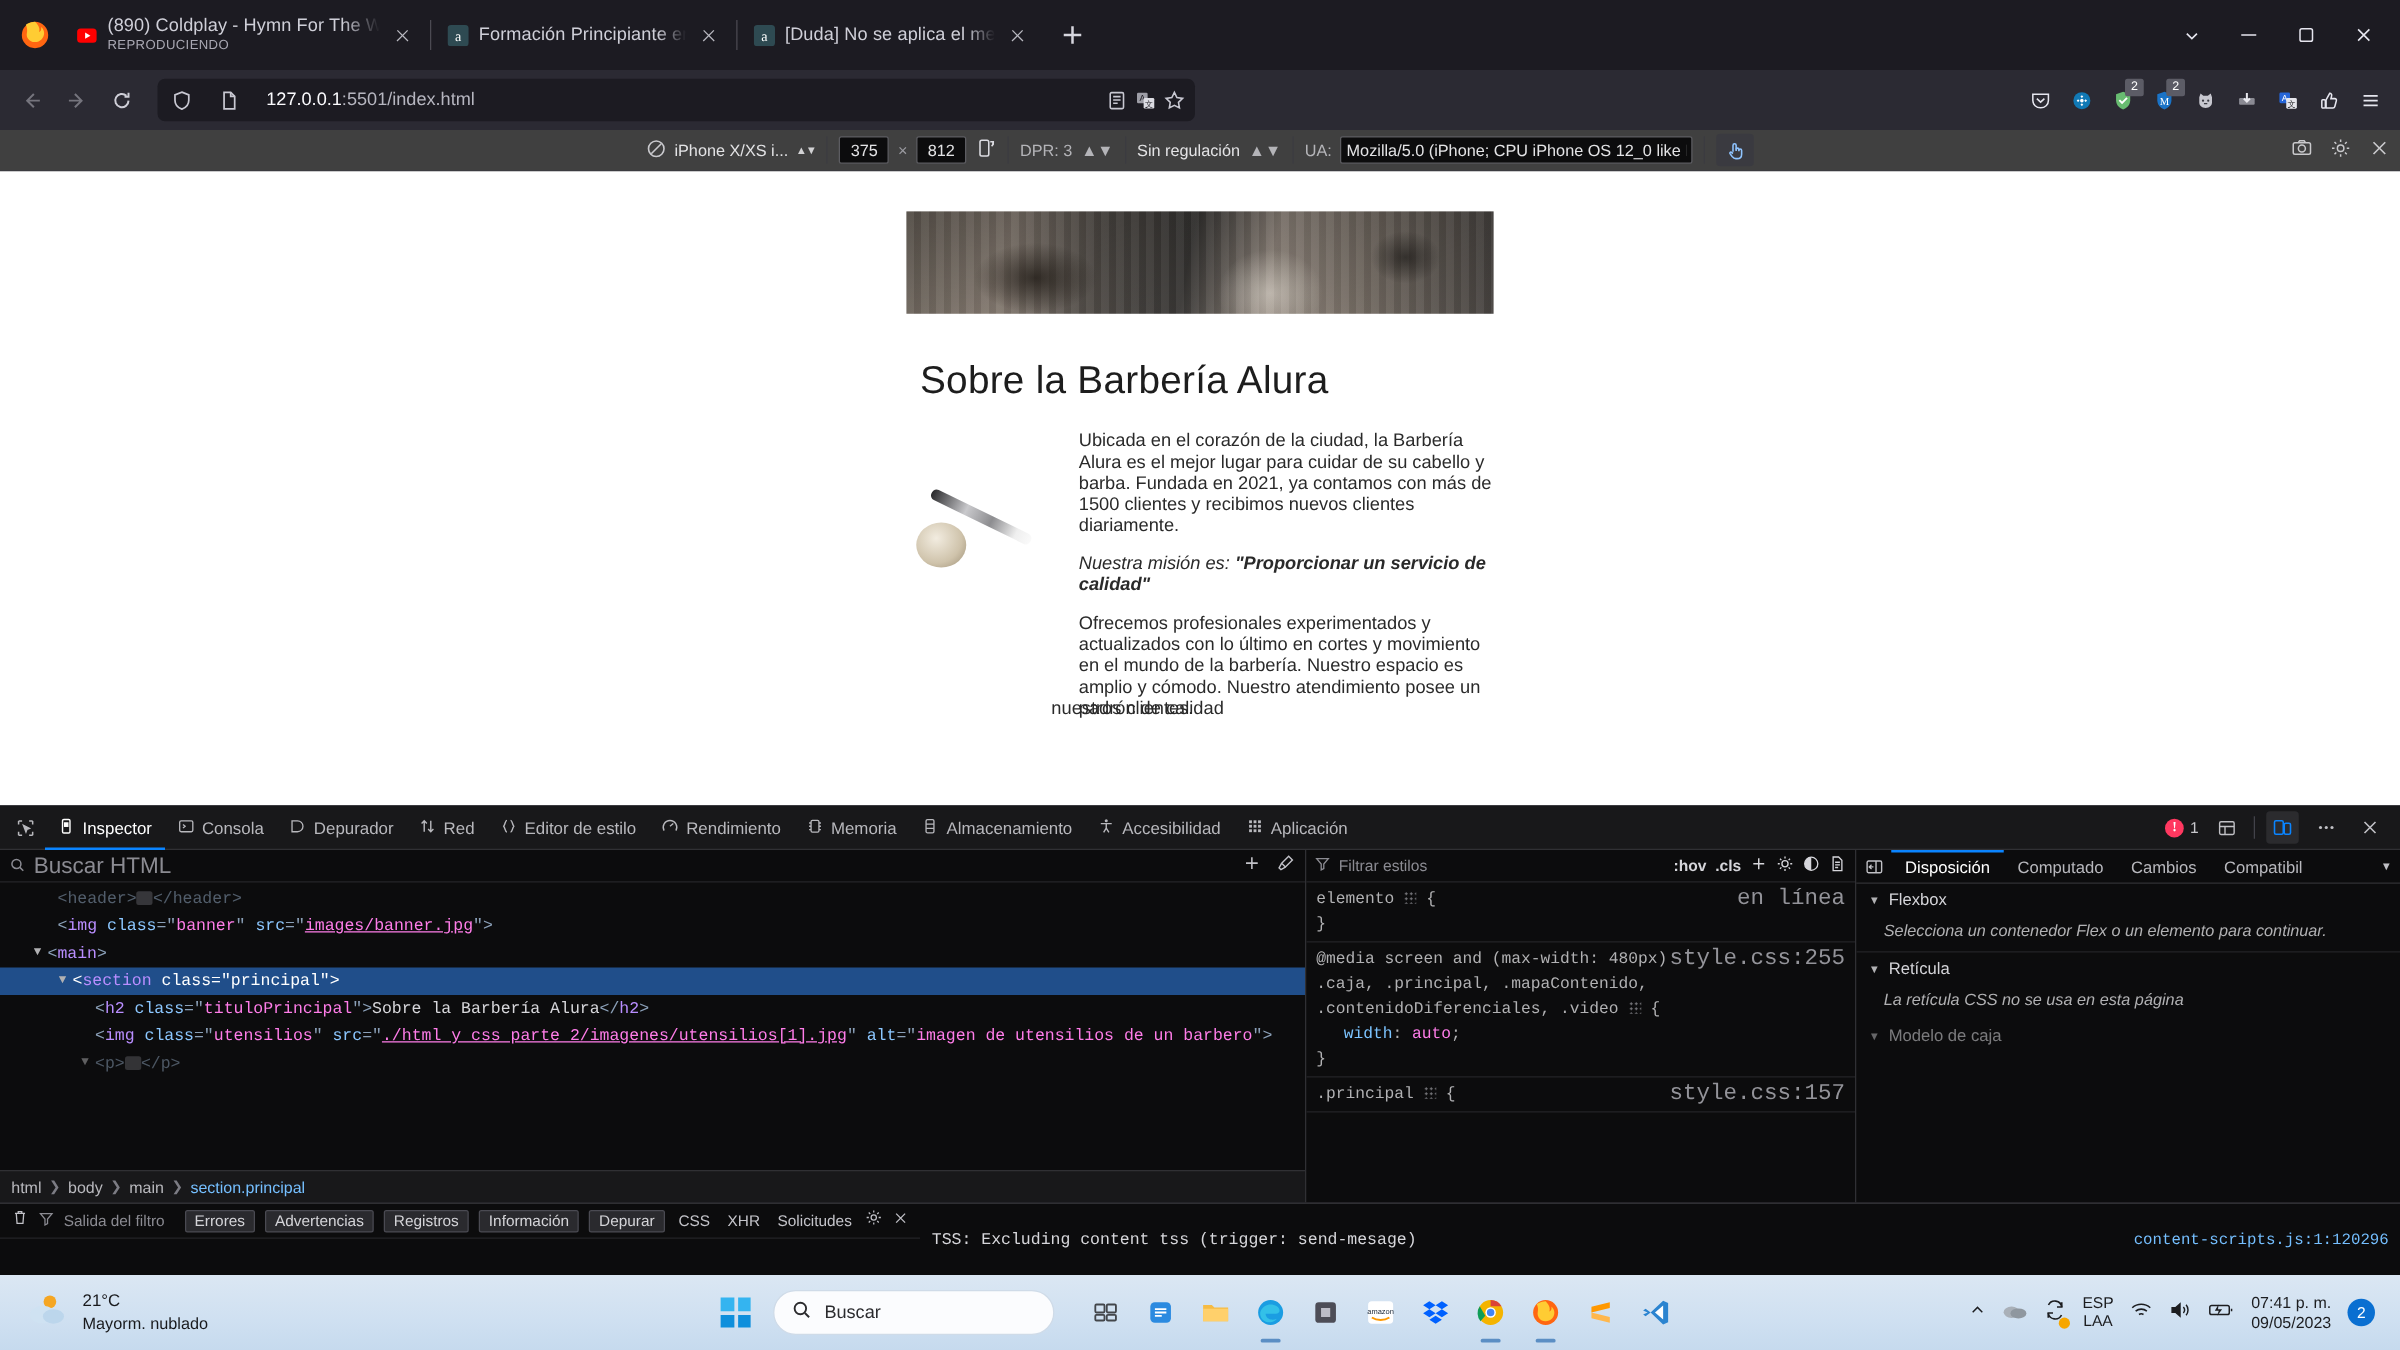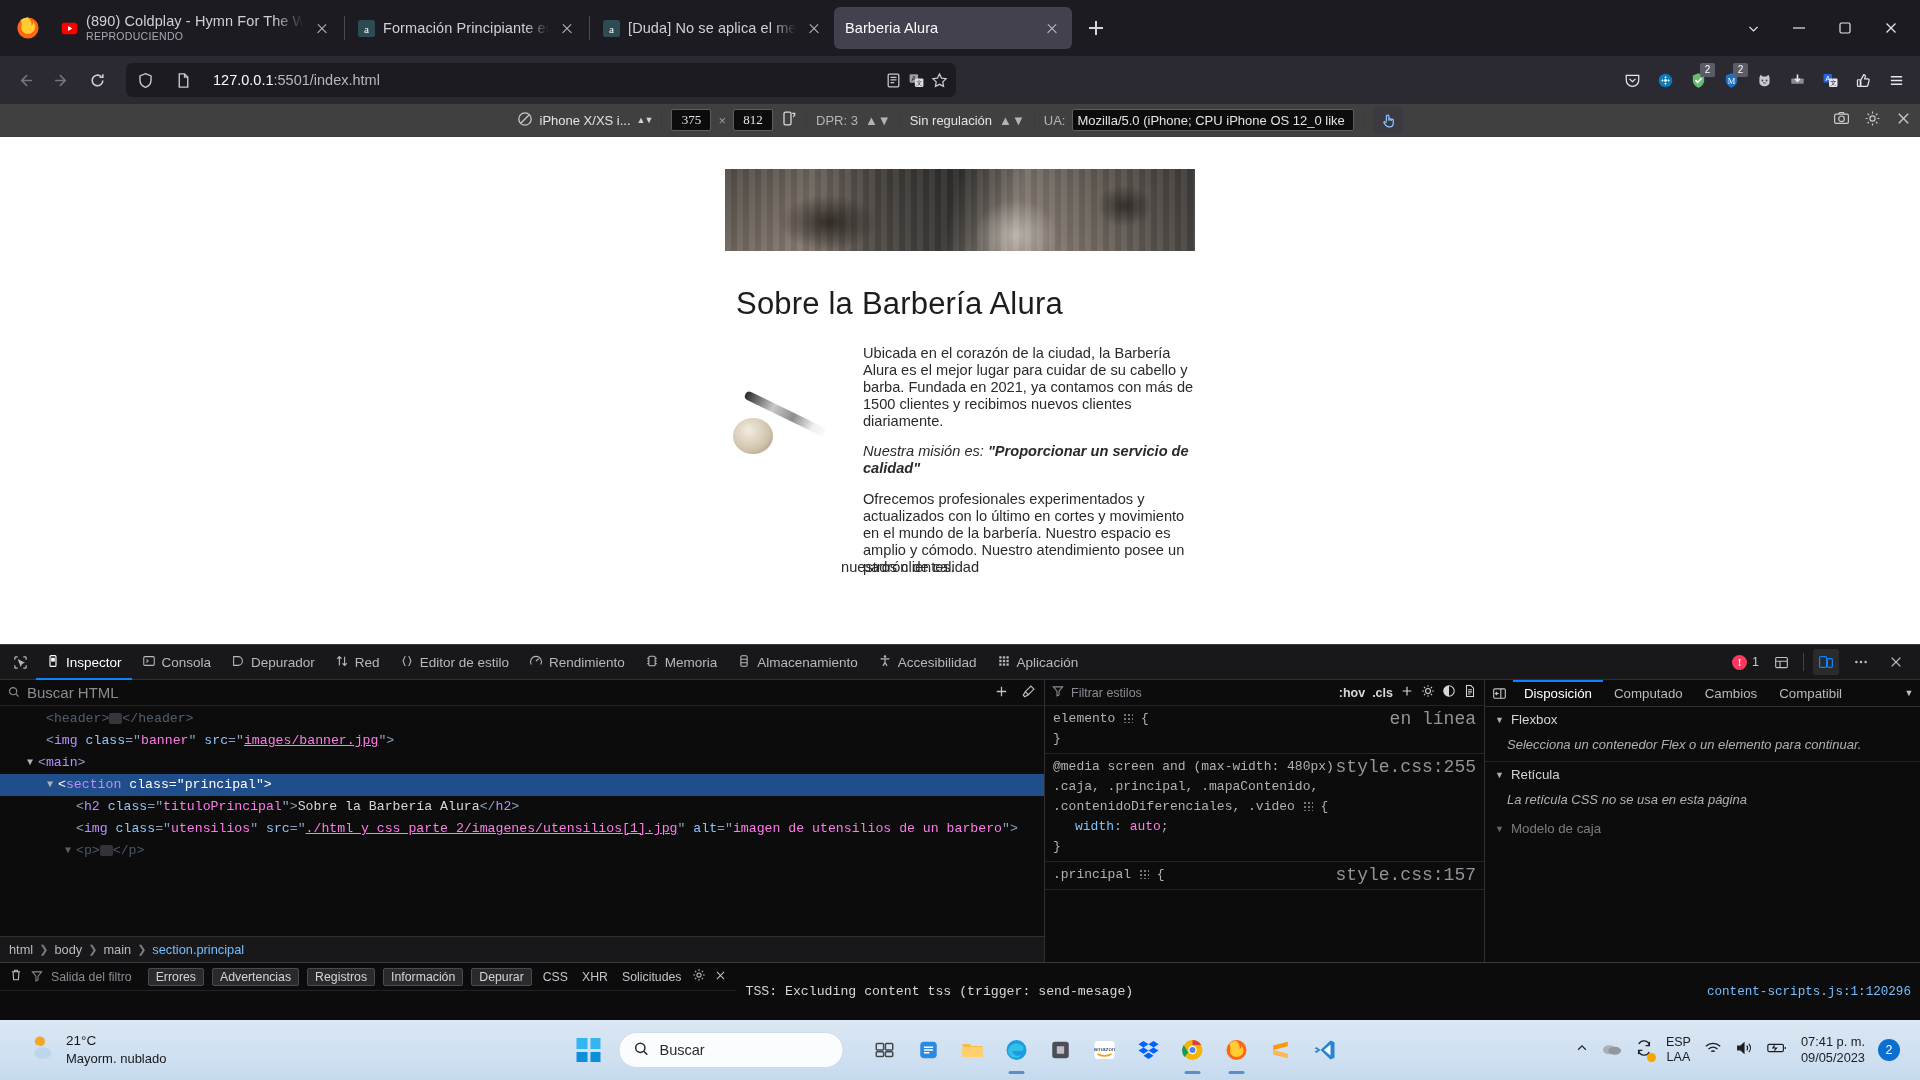--- a/index.html
+++ b/index.html
@@ -80,21 +80,21 @@
     display:flex; align-items:center; justify-content:center; gap:0; flex:0 0 33px;
     font-size:13px; color:#b4b4b8; position:relative;
   }
   .rdm-inner{ display:flex; align-items:center; }
   .rdm-grp{ display:flex; align-items:center; padding:0 9px; height:22px; border-right:1px solid #3b3b40; gap:7px;}
   .rdm-grp:last-child{border-right:none;}
   .rdm-sel{ display:flex; align-items:center; gap:6px; color:#e3e3e5;}
   .rdm-sel .caret{ font-size:9px; line-height:1; letter-spacing:-1px; display:flex; flex-direction:column; color:#d2d2d4;}
   .rdm-input{
     background:#0c0c0d; border:1px solid #5c5c61; border-radius:2px; color:#e3e3e5;
-    width:40px; height:22px; text-align:center; font-size:13px; font-family:Liberation Serif, serif;
+    width:40px; height:22px; text-align:center; font-size:13px; font-family:Liberation Sans, sans-serif;
   }
   .rdm-x{ color:#9a9aa0; font-size:13px;}
   .ua-input{
     background:#0c0c0d; border:1px solid #5c5c61; border-radius:2px; color:#e3e3e5;
     width:282px; height:22px; font-size:13px; padding:0 4px; font-family:"Liberation Sans",sans-serif;
   }
   .rdm-touch{ width:30px;height:26px; background:#3a3a40; border-radius:3px; display:flex;align-items:center;justify-content:center;}
   .rdm-right{ position:absolute; right:8px; display:flex; align-items:center; gap:14px; color:#c9c9cc;}
 
   
@@ -160,21 +160,21 @@
   .dt-picker{ width:32px;height:35px;display:flex;align-items:center;justify-content:center;color:#b8b8bd;}
   .dt-tabs-right{ margin-left:auto; display:flex; align-items:center; gap:9px; padding-right:7px;}
   .err-pill{ display:flex; align-items:center; gap:5px; color:#c7c7cc; font-size:12.5px;}
   .err-dot{ width:15px;height:15px;border-radius:50%;background:#ff3860;color:#fff;font-size:11px;font-weight:700;display:flex;align-items:center;justify-content:center;font-family:"Liberation Serif",serif;}
   .dt-iconbtn{ width:26px;height:26px;display:flex;align-items:center;justify-content:center;color:#c0c0c5;border-radius:3px;}
   .dt-iconbtn.on{ background:#2b2b2e; color:#0a84ff;}
   .vsep{ width:1px;height:18px;background:#42424a;}
 
   .dt-panels{ flex:1 1 auto; display:flex; min-height:0;}
   .p-markup{ width:1045px; flex:0 0 1045px; display:flex; flex-direction:column; border-right:1px solid #303034; min-width:0;}
-  .p-search{ height:26px; display:flex; align-items:center; gap:7px; padding:0 8px; border-bottom:1px solid #242428; color:#8b8b92; font-size:15px;}
+  .p-search{ height:26px; display:flex; align-items:center; gap:7px; padding:0 8px; border-bottom:1px solid #242428; color:#8b8b92; font-size:18px;}
   .p-search .grow{flex:1 1 auto;}
   .p-search .sright{ display:flex; align-items:center; gap:12px; color:#c2c2c8;}
   .markup{
     flex:1 1 auto; overflow:hidden; font-family:"Liberation Mono", monospace;
     font-size:13.2px; line-height:22px; color:#b1b1b3; padding-top:2px; position:relative;
   }
   .mrow{ white-space:nowrap; padding-left:22px; position:relative; height:22px;}
   .mrow.sel{ background:#204e8a; color:#fff;}
   .mrow.sel .tg, .mrow.sel .at, .mrow.sel .av{ color:#fff;}
   .tw{ position:absolute; left:-11px; top:0; color:#b1b1b3; font-size:10px;}
@@ -308,26 +308,20 @@
             <rect width="24" height="24" rx="4" fill="#2e4a52"></rect>
             <text x="12" y="18" font-size="16" font-family="Liberation Serif, serif" fill="#fff" text-anchor="middle">a</text>
           </svg>
       </span>
       <span class="tab-texts">
         <div class="tab-title">[Duda] No se aplica el media qu</div>
       </span>
       <span class="tab-close"></span>
     </div>
 
-    <div class="tab active">
-      <span class="tab-texts">
-        <div class="tab-title">Barberia Alura</div>
-      </span>
-      <span class="tab-close"></span>
-    </div>
 
     <div class="newtab"></div>
 
     <div class="win-controls">
       <div class="wc chev">
         <svg viewBox="0 0 16 16" fill="none" stroke="currentColor" stroke-width="1.6">
             <path d="M3 6l5 5 5-5"></path>
           </svg>
       </div>
       <div class="wc">

